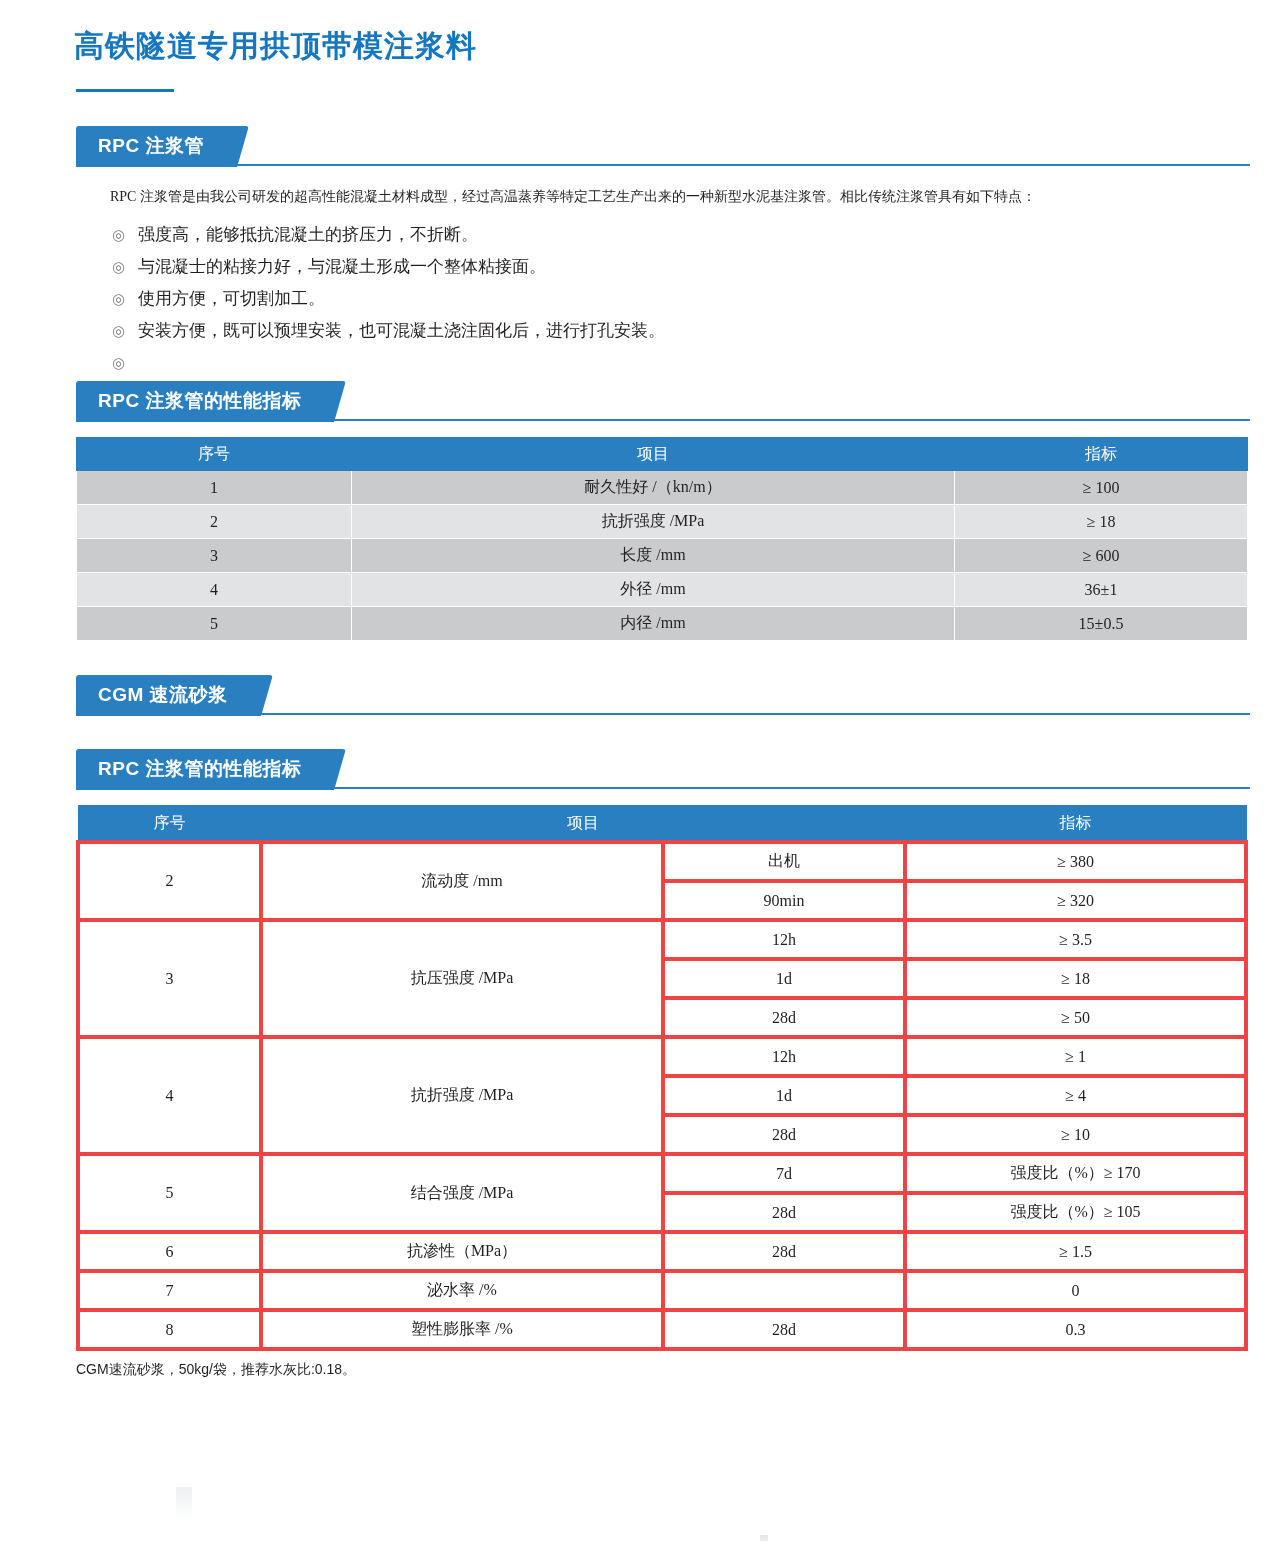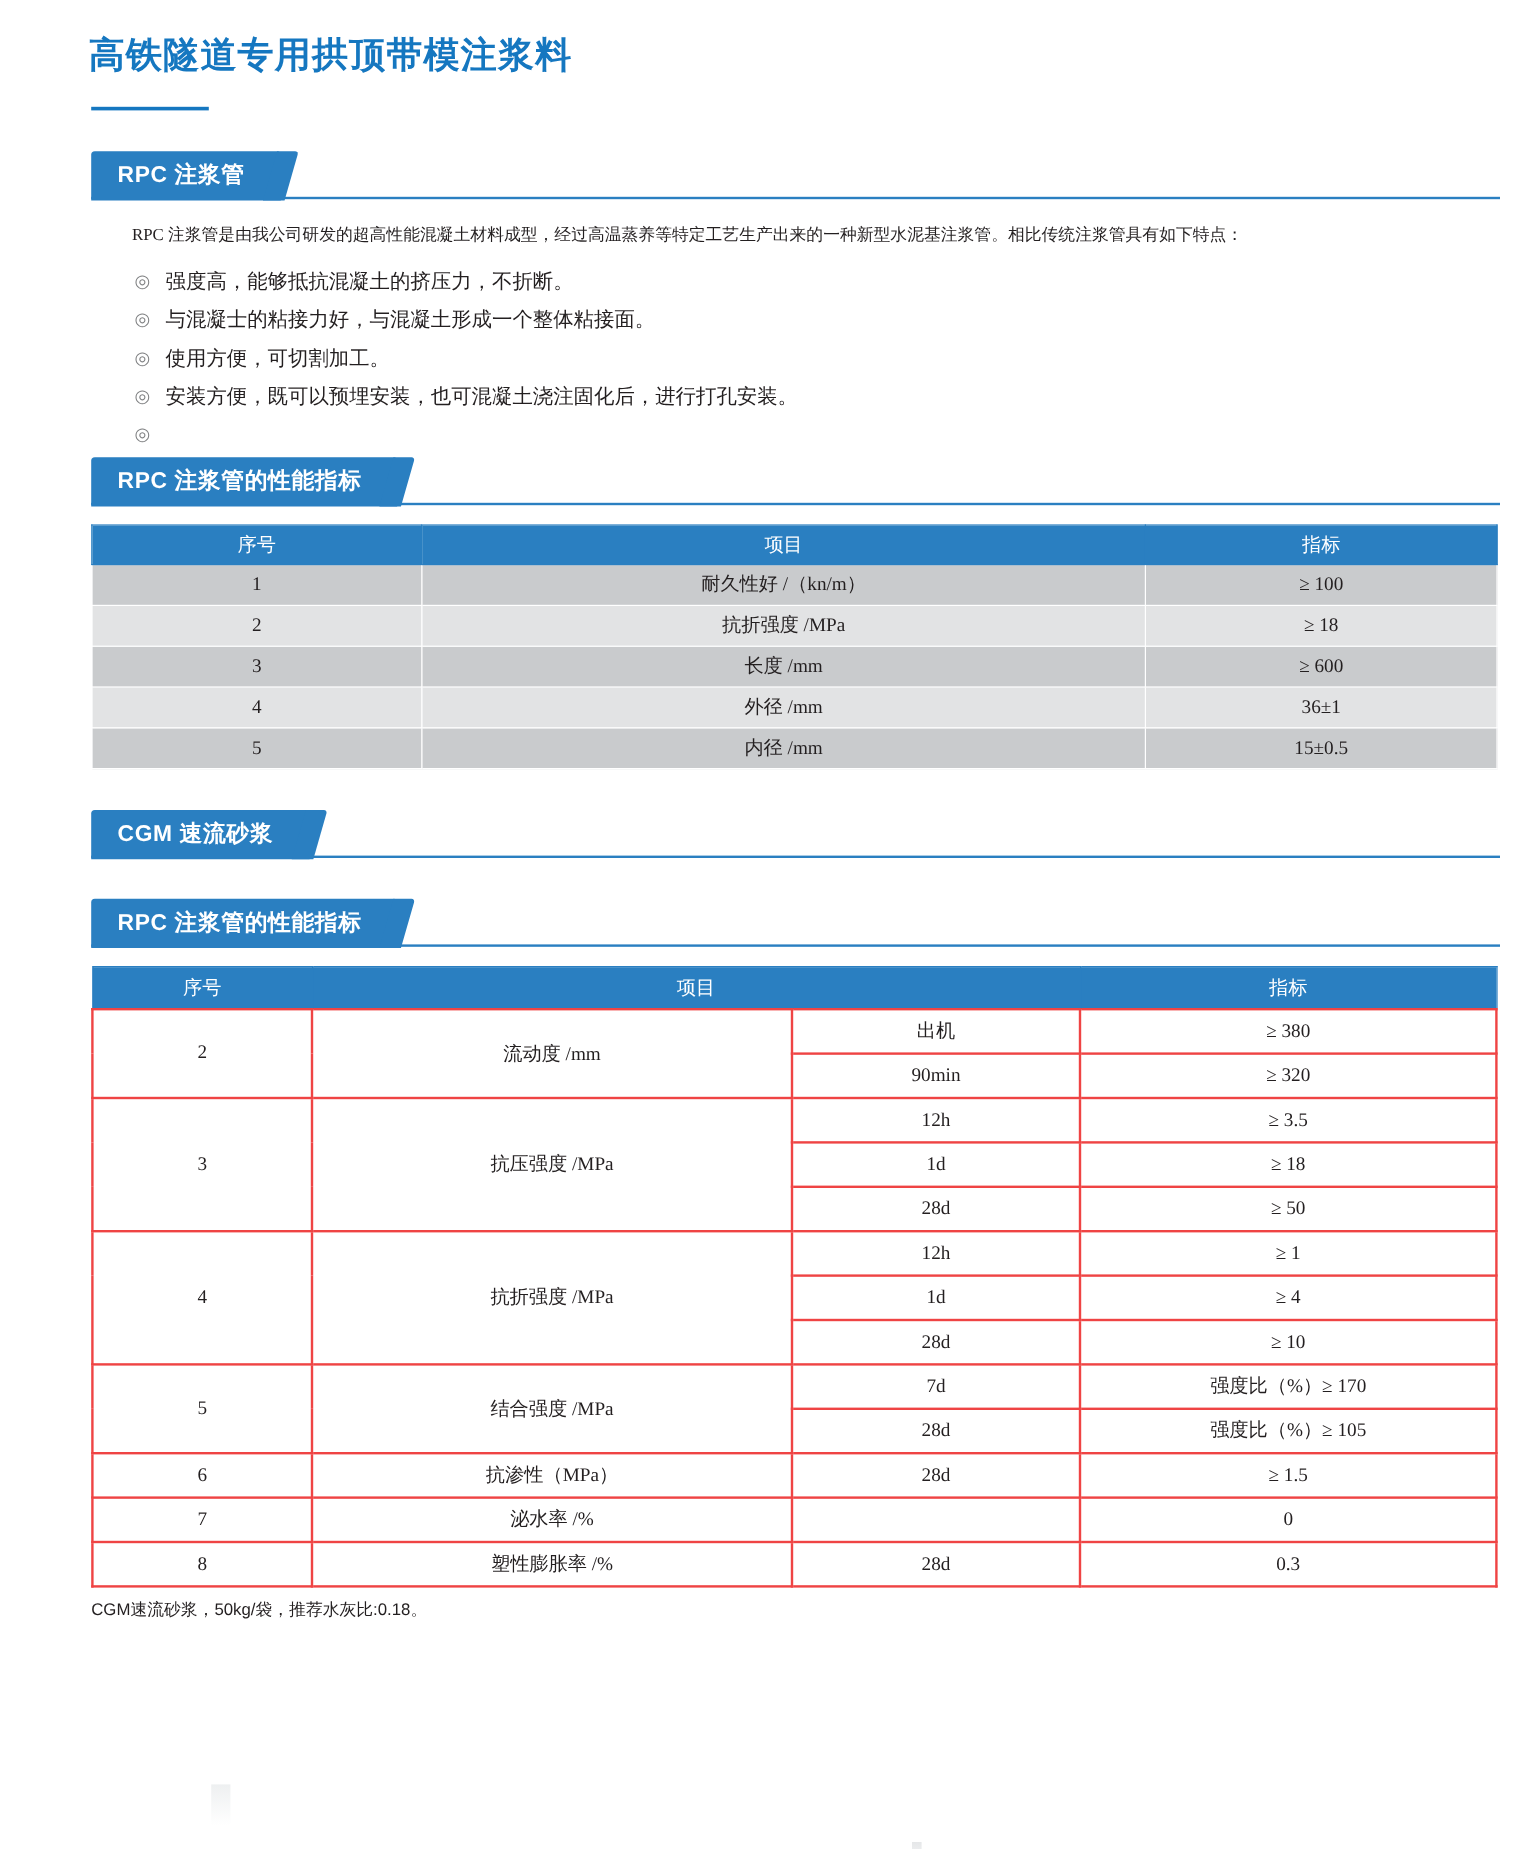--- a/index.html
+++ b/index.html
@@ -154,21 +154,21 @@
   table.spec2 th {
     background: #2a7fc1;
     color: #ffffff;
     font-weight: normal;
     font-family: "Liberation Sans", "DejaVu Sans", sans-serif;
     font-size: 16px;
     height: 32px;
     border: 1px solid #2a7fc1;
   }
   table.spec2 td {
-    border: 2px solid #ef4444;
+    border: 4px solid #ef4444;
     text-align: center;
     height: 33px;
     color: #231f20;
   }
 
   .footnote {
     margin: 10px 0 0 76px;
     font-size: 14px;
     color: #231f20;
     font-family: "Liberation Sans", "DejaVu Sans", sans-serif;

